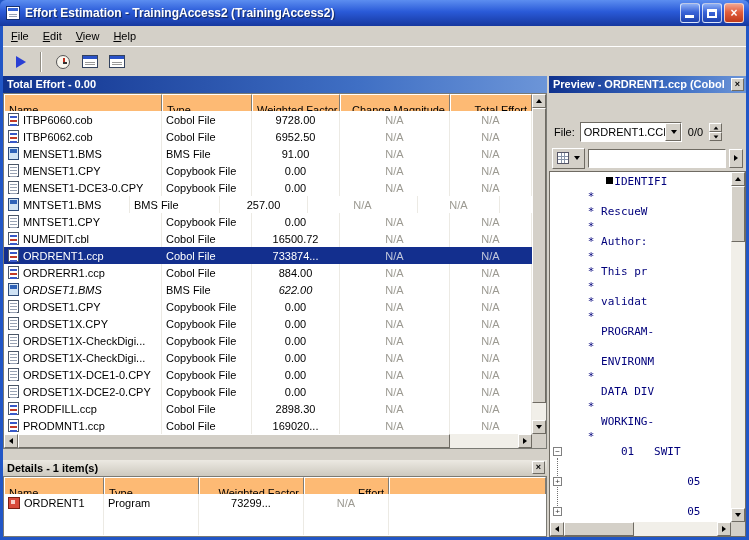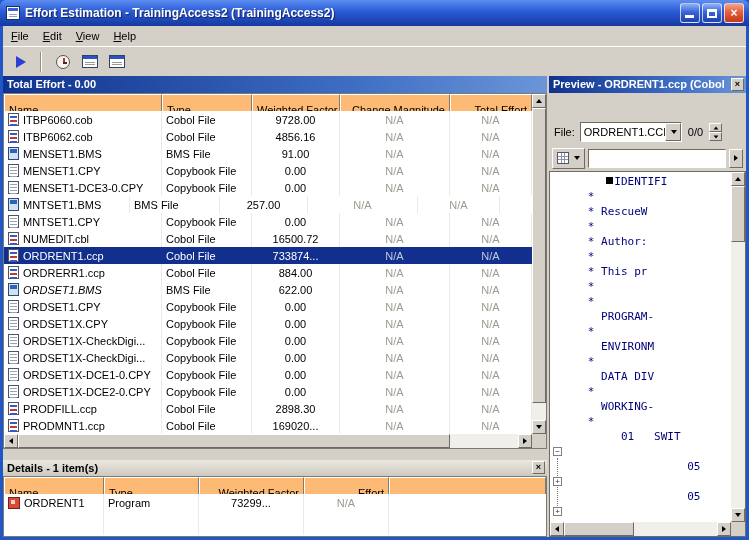--- a/index.html
+++ b/index.html
@@ -208,21 +208,21 @@
         </div>
         <div class="lv-row">
           <div class="lv-cell" style="width: 158px; align-items: center;">
             <span class="file-icon fi-cobol"></span>
             <span class="cell-text">ITBP6062.cob</span>
           </div>
           <div class="lv-cell" style="width: 90px;">
             <span class="cell-text">Cobol File</span>
           </div>
           <div class="lv-cell r" style="width: 88px;">
-            <span class="cell-text">4856.16</span>
+            <span class="cell-text">6952.50</span>
           </div>
           <div class="lv-cell r na" style="width: 110px;">
             <span class="cell-text">N/A</span>
           </div>
           <div class="lv-cell r na" style="width: 82px;">
             <span class="cell-text">N/A</span>
           </div>
         </div>
         <div class="lv-row">
           <div class="lv-cell" style="width: 158px;">
@@ -369,21 +369,21 @@
           </div>
         </div>
         <div class="lv-row">
           <div class="lv-cell" style="width: 158px; font-style: italic;">
             <span class="file-icon fi-bms"></span>
             <span class="cell-text">ORDSET1.BMS</span>
           </div>
           <div class="lv-cell" style="width: 90px;">
             <span class="cell-text">BMS File</span>
           </div>
-          <div class="lv-cell r" style="width: 88px;">
+          <div class="lv-cell r" style="width: 88px; font-style: italic;">
             <span class="cell-text">622.00</span>
           </div>
           <div class="lv-cell r na" style="width: 110px;">
             <span class="cell-text">N/A</span>
           </div>
           <div class="lv-cell r na" style="width: 82px;">
             <span class="cell-text">N/A</span>
           </div>
         </div>
         <div class="lv-row">
@@ -600,20 +600,21 @@
       <div class="code-content">
         <div class="bookmark"></div>
       <div class="code-line">       IDENTIFI</div>
           <div class="code-line">   *</div>
           <div class="code-line">   * RescueW</div>
           <div class="code-line">   *</div>
           <div class="code-line">   * Author:</div>
           <div class="code-line">   *</div>
           <div class="code-line">   * This pr</div>
           <div class="code-line">   *</div>
+          <div class="code-line">   * validat</div>
           <div class="code-line">   *</div>
           <div class="code-line">     PROGRAM-</div>
           <div class="code-line">   *</div>
           <div class="code-line">     ENVIRONM</div>
           <div class="code-line">   *</div>
           <div class="code-line">     DATA DIV</div>
           <div class="code-line">   *</div>
           <div class="code-line">     WORKING-</div>
           <div class="code-line">   *</div>
           <div class="code-line">        01   SWIT</div>

